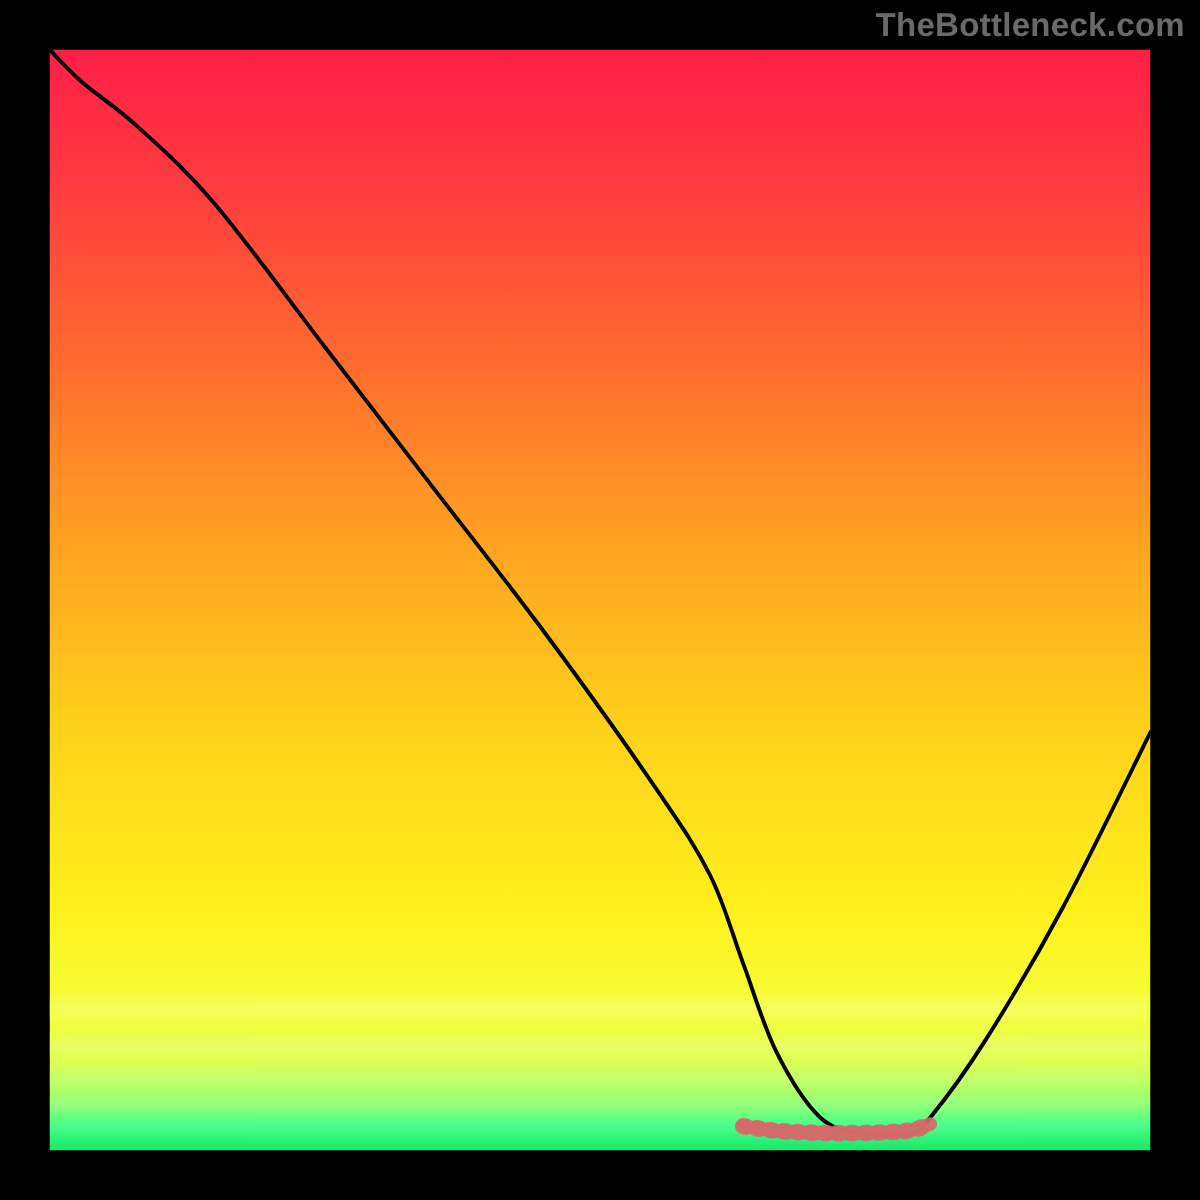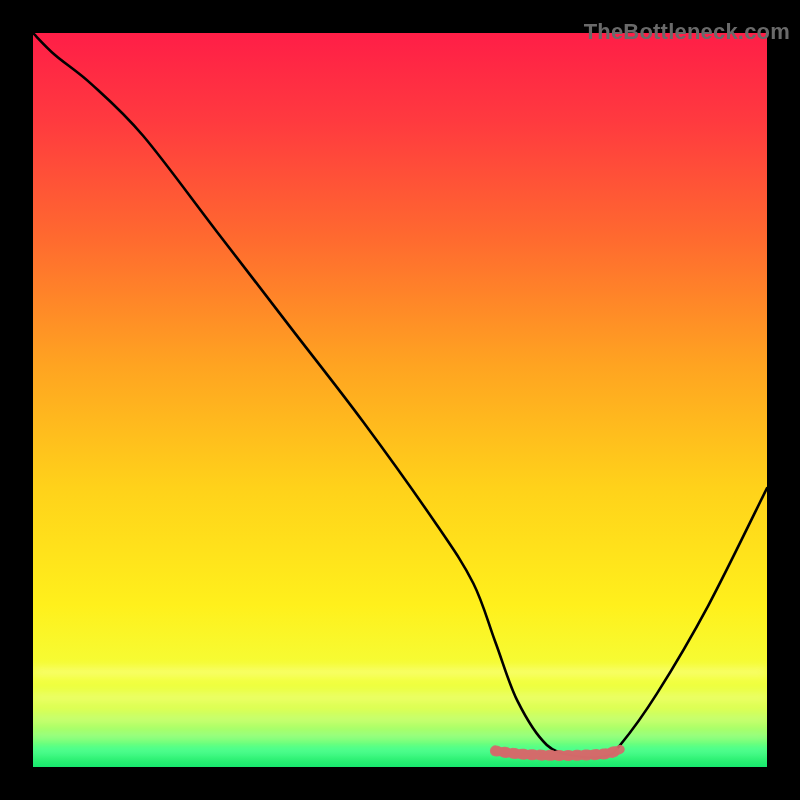--- a/index.html
+++ b/index.html
@@ -12,21 +12,21 @@
     overflow: hidden;
   }
   .frame {
     position: relative;
     width: 800px;
     height: 800px;
     background: #000;
   }
   .watermark {
     position: absolute;
-    top: 19px;
+    top: 4px;
     right: 10px;
     color: #6a6a6a;
     font-size: 22px;
     font-weight: 600;
     letter-spacing: 0.2px;
     z-index: 20;
   }
   .plot-area {
     position: absolute;
     left: 33px;

